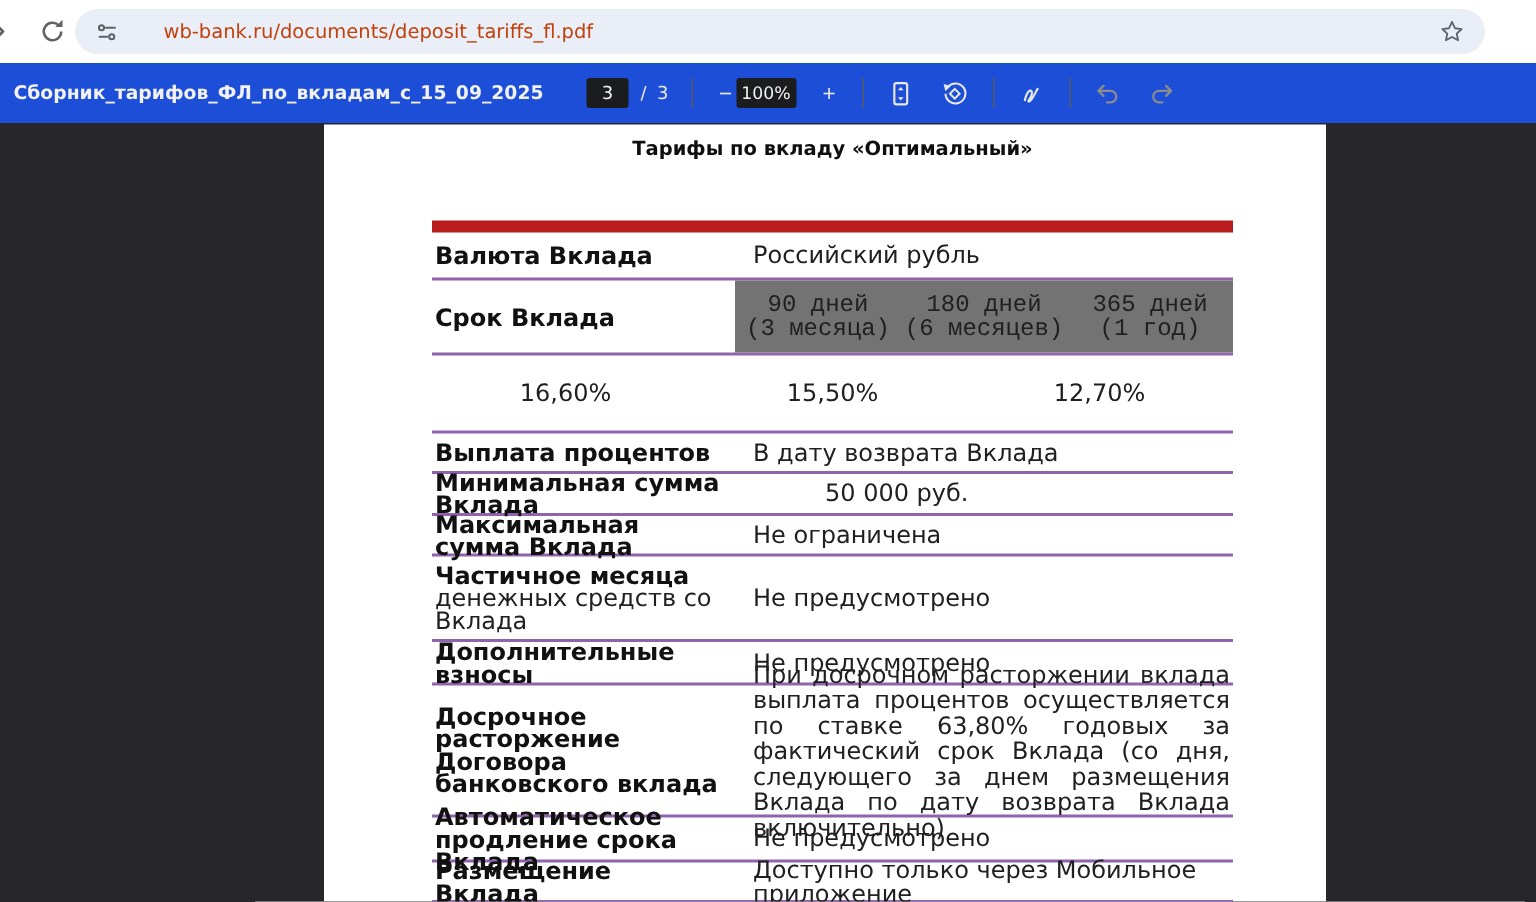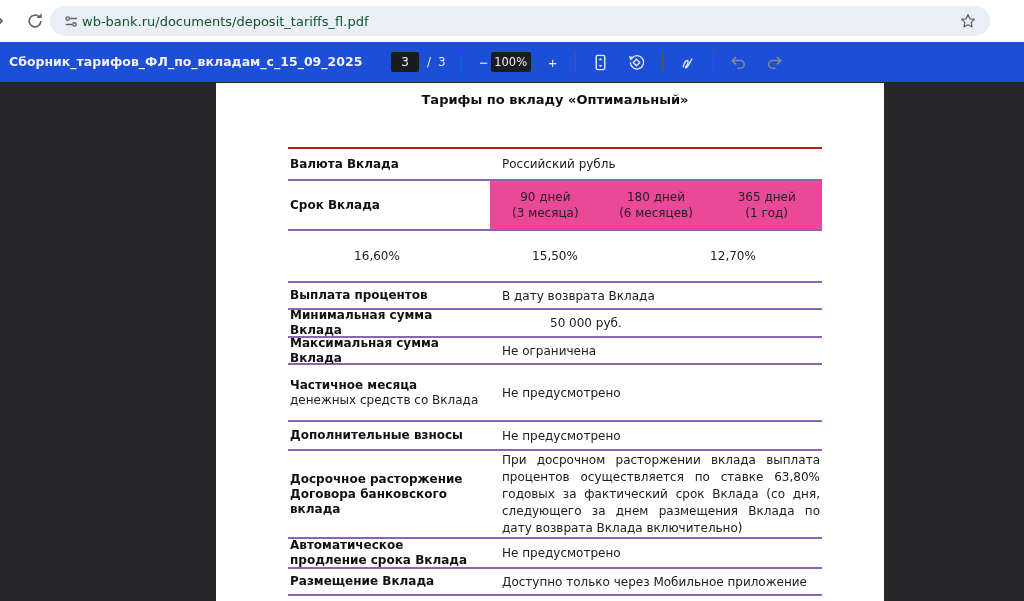--- a/index.html
+++ b/index.html
@@ -26,23 +26,23 @@
   }
   .omnibox {
     position: absolute; left: 50px; top: 6px;
     width: 940px; height: 30px;
     background: #e9eef7;
     border-radius: 15px;
     display: flex; align-items: center;
   }
   .tune-icon { margin-left: 13px; width: 17px; height: 17px; flex: none; }
   .url-text {
-    margin-left: 2px;
+    margin-left: 29px;
     font-size: 13px;
-    color: #14532d;
+    color: #c2410c;
     white-space: nowrap;
   }
   .star-icon { margin-left: auto; margin-right: 13px; width: 18px; height: 18px; flex: none; cursor: pointer; }
 
   
   .pdf-toolbar {
     position: relative;
     height: 40px;
     background: #1d4ed8;
     color: #f1f1f1;
@@ -87,42 +87,42 @@
     background: #ffffff;
     color: #202020;
   }
   .doc-title {
     position: absolute; top: 9px; left: 72px; width: 534px;
     text-align: center; font-weight: bold; font-size: 13px; color: #0f0f0f;
   }
 
   .tariff-table {
     position: absolute; top: 64px; left: 72px; width: 534px;
-    border-top: 2px solid #b91c1c;
-    font-size: 12px;
+    border-top: 8px solid #b91c1c;
+    font-size: 16px;
   }
   .trow { display: flex; border-bottom: 2px solid #8f63ad; }
   .h30 { height: 32px; } .h48 { height: 50px; } .h50 { height: 52px; }
   .h25 { height: 27px; } .h26 { height: 28px; gap: 48px; } .h25b { height: 27px; }
   .h55 { height: 57px; } .h27 { height: 29px; } .h88 { height: 88px; }
   .h28 { height: 30px; } .h27b { height: 27px; }
   .cell-label {
     width: 202px; flex: none;
     padding: 2px 8px 2px 2px;
     display: flex; flex-direction: column; justify-content: center;
     font-weight: bold; color: #111; line-height: 15px;
   }
   .cell-label .normal { font-weight: normal; color: #202020; }
   .cell-value {
     flex: 1; padding-left: 12px; padding-right: 2px;
     display: flex; align-items: center; line-height: 16px;
   }
   .cell-value.justify { text-align: justify; line-height: 17px; }
   .cols3 { flex: 1; display: flex; }
-  .cols3.shaded { background: #ec4899; }
+  .cols3.shaded { background: #737373; font-family: Liberation Mono, monospace; }
   .tcol {
     flex: 1; display: flex; flex-direction: column;
     align-items: center; justify-content: center;
     text-align: center; line-height: 16px;
   }
 </style>
 </head>
 <body>
 
 <div class="browser-bar">

